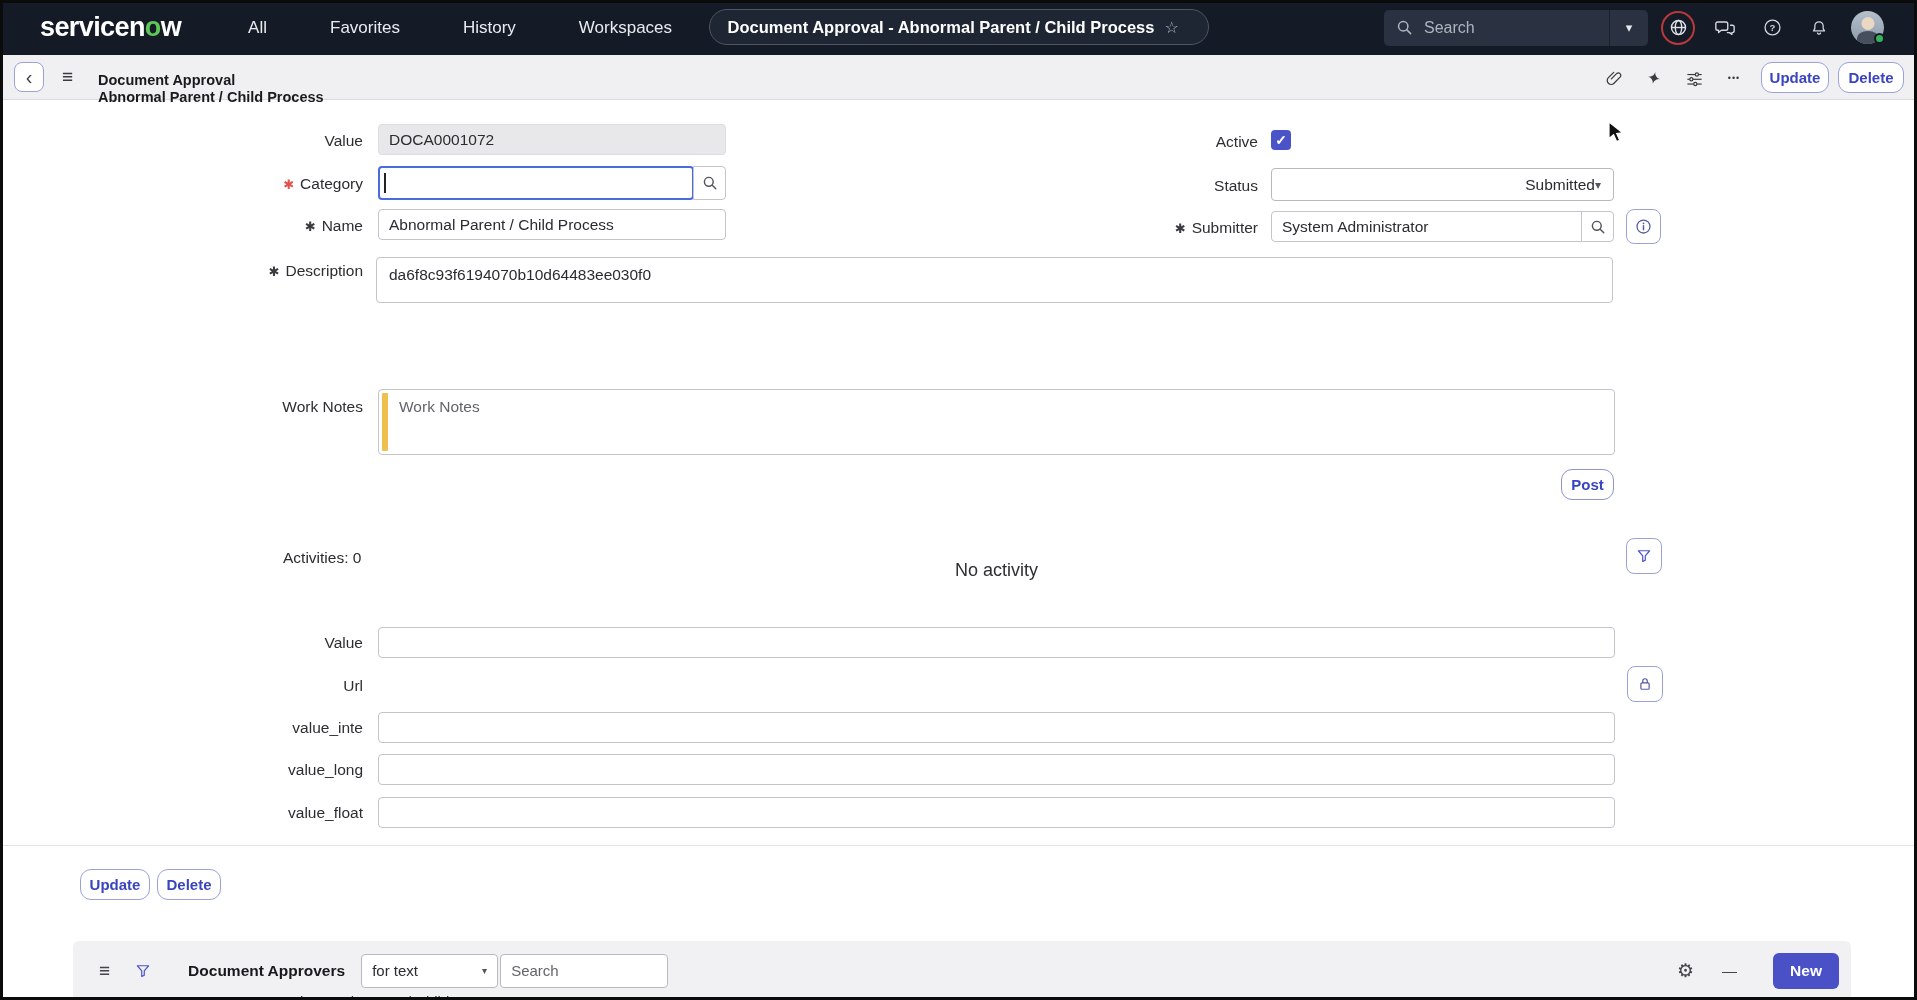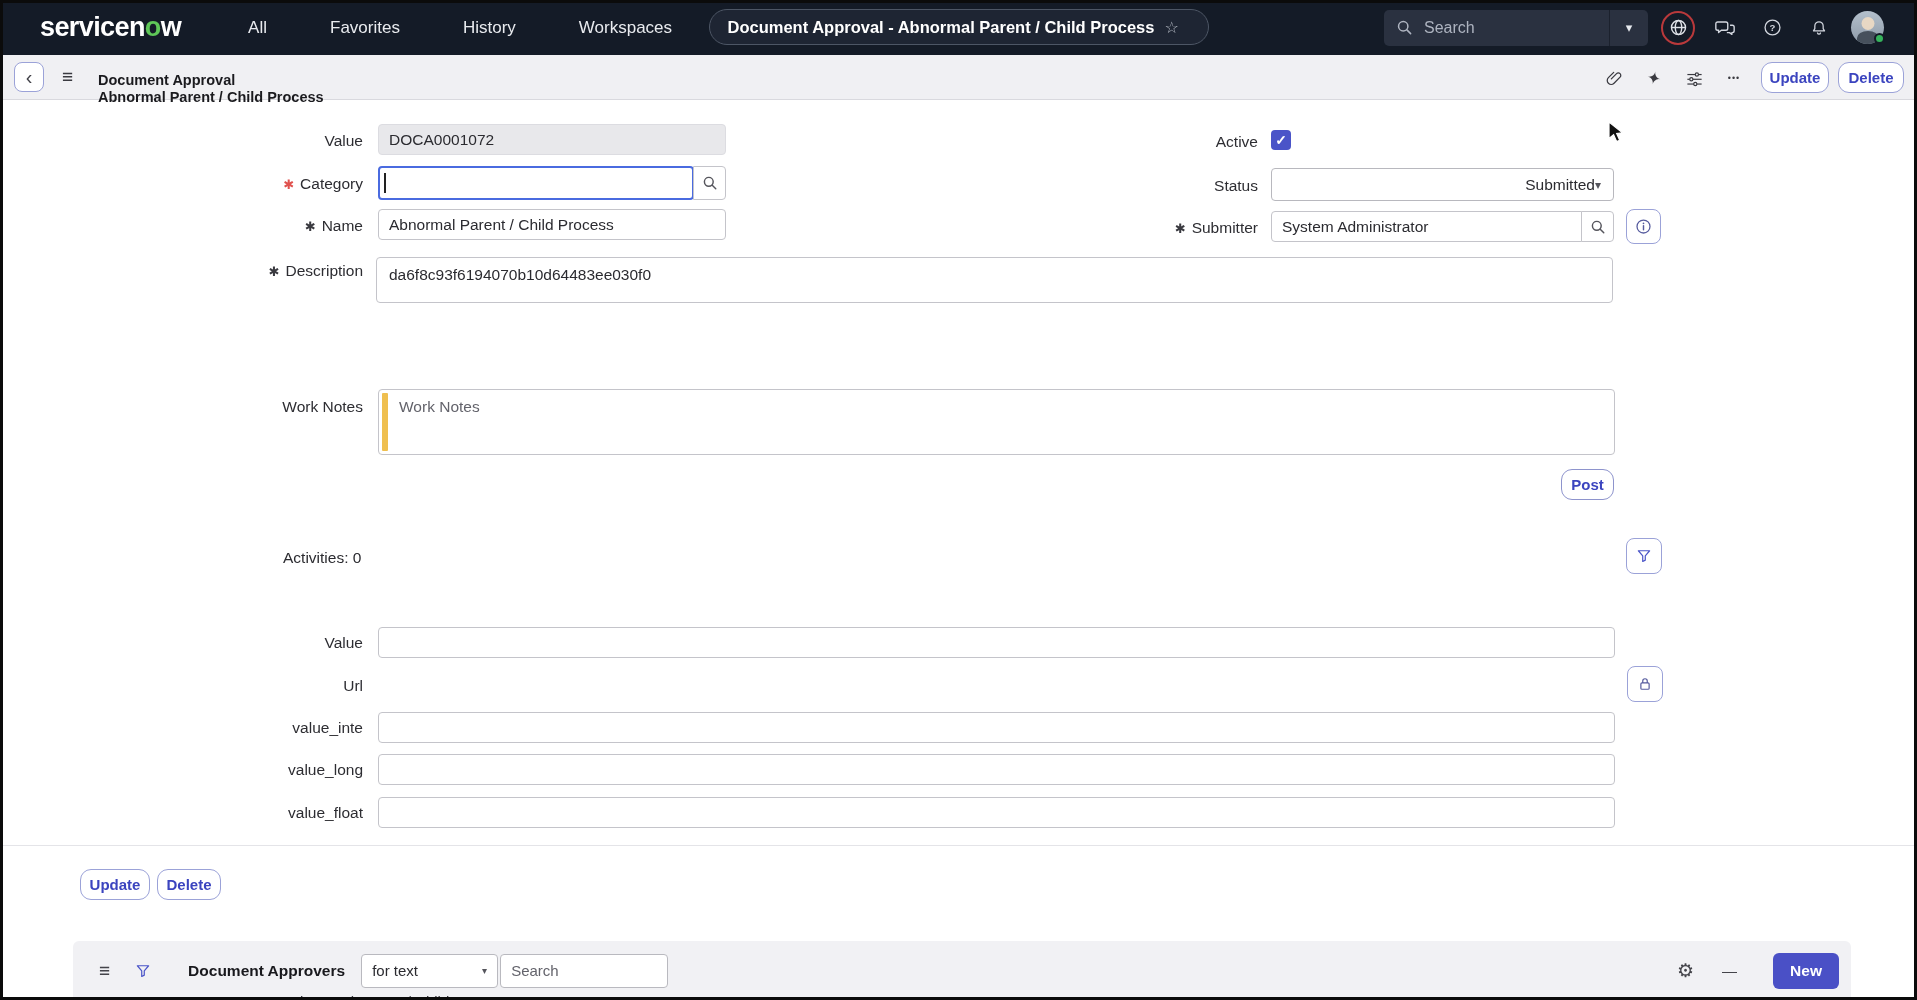--- a/index.html
+++ b/index.html
@@ -236,20 +236,21 @@
     <span class="placeholder-text">Work Notes</span>
   </div>
   <button class="btn-outline" style="left:1561px;top:469px;width:53px;height:31px;border-color:#8e94cd;">Post</button>
 
   <div style="position:absolute;left:283px;top:549px;font-size:15.5px;color:#2b2b30;">Activities: 0</div>
   <div class="icon-btn" style="left:1626px;top:538px;">
     <svg width="18" height="18" viewBox="0 0 24 24">
         <path d="M4.5 5h15l-5.8 6.8v5.7l-3.4 1.8v-7.5z" fill="none" stroke="#4a54c8" stroke-width="1.6" stroke-linejoin="round"></path>
       </svg>
   </div>
+  <div class="no-activity">No activity</div>
 
   <div class="field-label" style="left:143px;top:634px;"><span>Value</span></div>
   <input class="input" style="left: 378px; top: 627px; width: 1237px;">
 
   <div class="field-label" style="left:143px;top:677px;"><span>Url</span></div>
   <div class="icon-btn" style="left:1627px;top:666px;">
     <svg width="18" height="18" viewBox="0 0 24 24">
         <rect x="6.5" y="10.5" width="11" height="8.5" rx="1.5" fill="none" stroke="#565b9e" stroke-width="1.6"></rect>
         <path d="M9 10.5V8a3 3 0 0 1 6 0v2.5" fill="none" stroke="#565b9e" stroke-width="1.6"></path>
       </svg>

